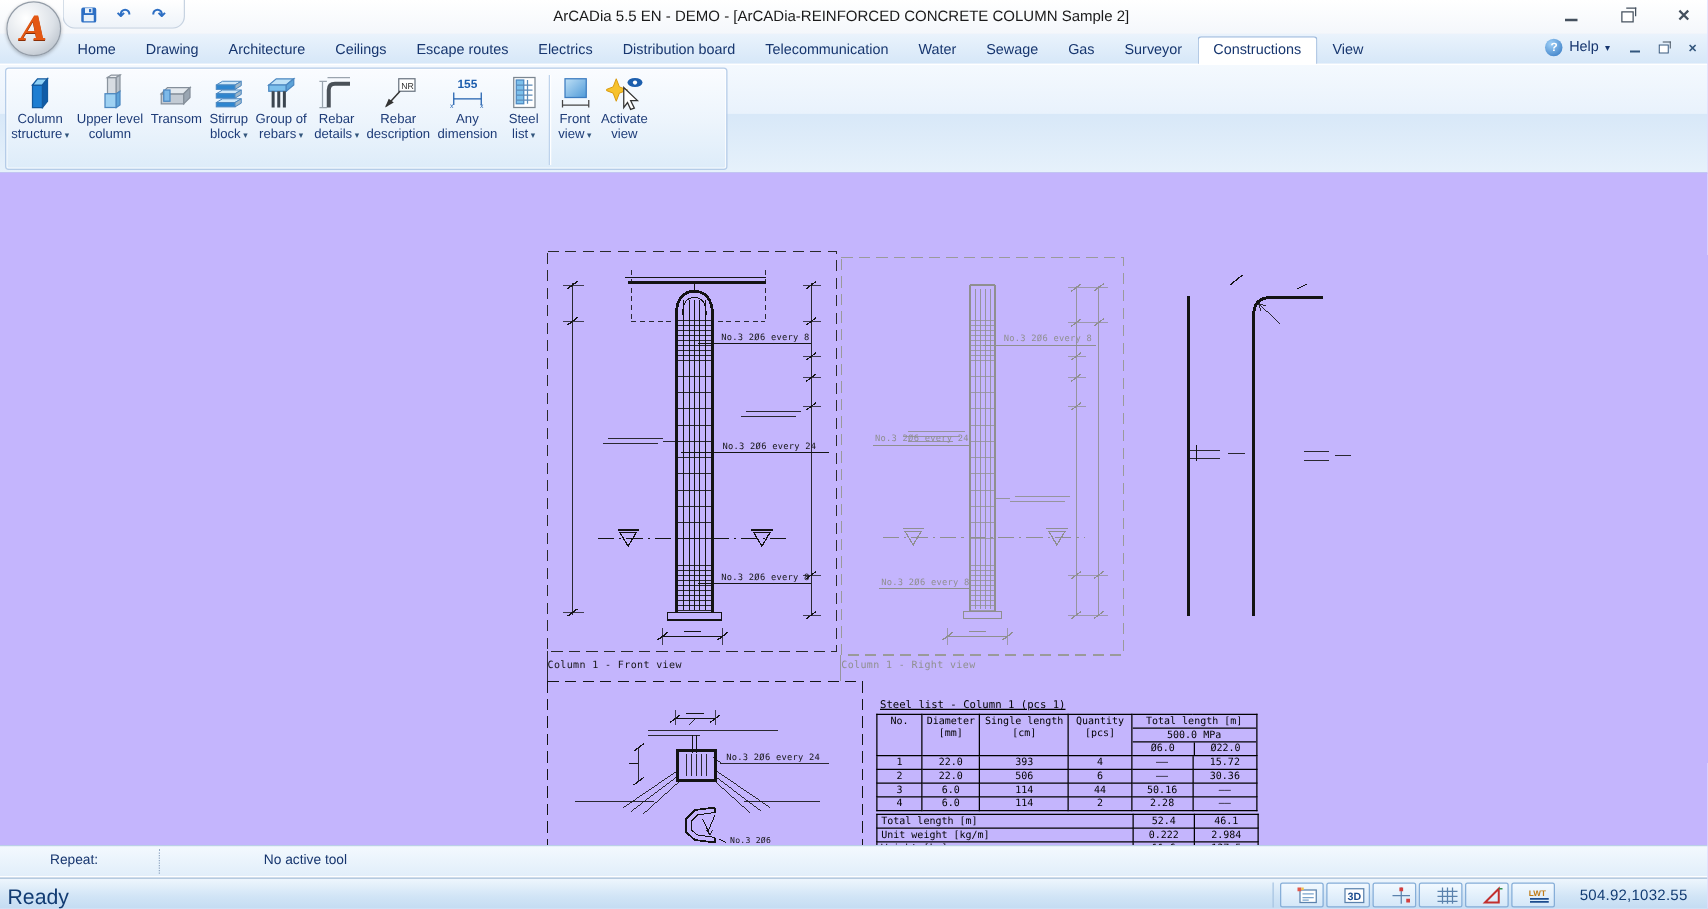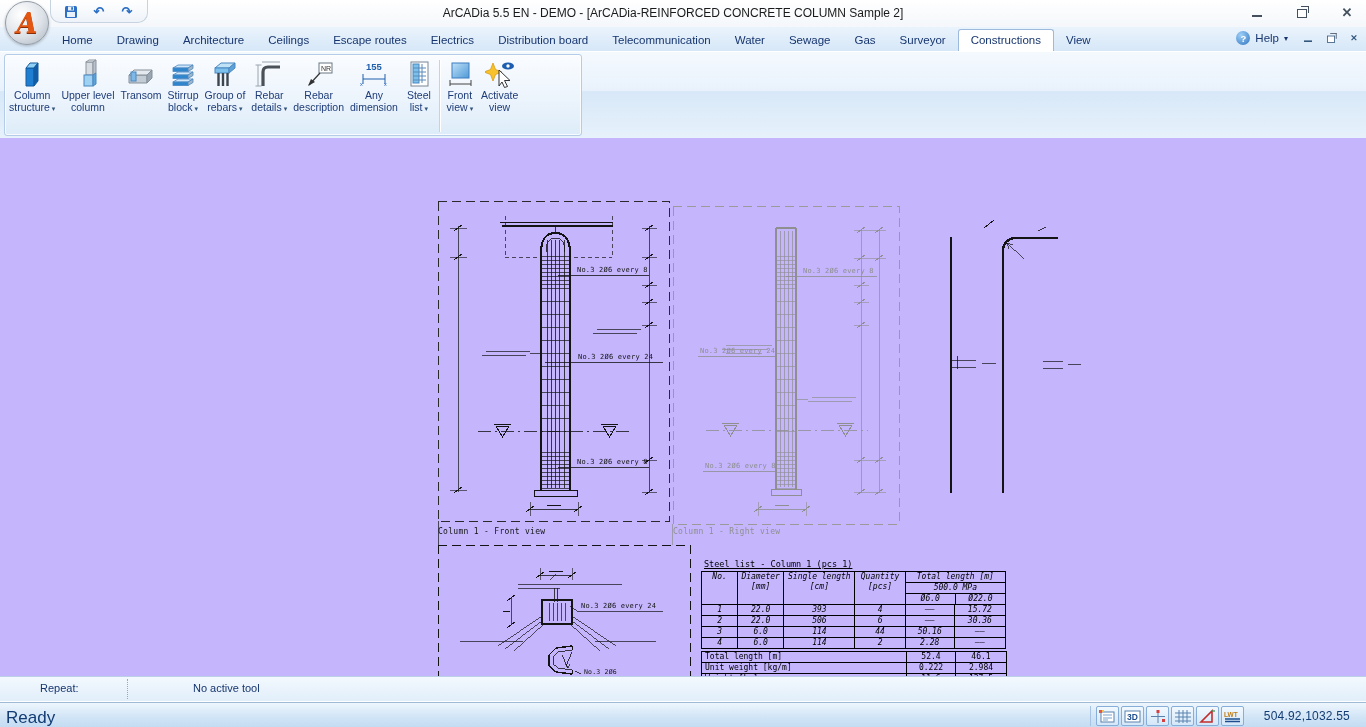--- a/index.html
+++ b/index.html
@@ -78,41 +78,41 @@
   .steel{position:absolute;left:701px;top:421px;width:307px;font-family:"DejaVu Sans Mono",monospace;color:#000;}
   .steel-title{font-size:8.5px;text-decoration:underline;margin:0 0 2px 3px;white-space:nowrap;}
   .steel table{border-collapse:collapse;table-layout:fixed;width:305px;}
   .steel td{border:1px solid #000;font-size:8px;text-align:center;padding:0;line-height:10px;
             overflow:hidden;white-space:nowrap;}
   .steel .hcell{vertical-align:top;height:31px;}
   .steel .tot-line{border-bottom:1px solid #000;line-height:10px;}
   .steel .split{display:flex;}
   .steel .split span{flex:1;line-height:10px;}
   .steel .split span:first-child{border-right:1px solid #000;}
-  .steel .st-main tbody td{height:10px;font-style:italic;}
+  .steel .st-main tbody td{height:10px;}
   .steel .st-sum{margin-top:2px;}
   .steel .st-sum td{height:10px;}
   .steel .st-sum td.lbl{text-align:left;padding-left:3px;}
 
   
   .cmdbar{position:absolute;top:676px;left:0;right:0;height:24px;
           background:linear-gradient(#f3f9fe,#e1eefa);border-top:1px solid #bad0e7;
           border-bottom:2px solid #ffffff;font-size:11px;color:#17366f;text-decoration:underline;}
   .cmd-repeat{position:absolute;left:40px;top:5px;}
   .cmd-sep{position:absolute;left:127px;top:2px;bottom:2px;border-left:1px dotted #93a9c4;}
-  .cmd-msg{position:absolute;left:193px;top:5px;}
+  .cmd-msg{position:absolute;left:211px;top:5px;}
 
   
   .statusbar{position:absolute;top:702px;left:0;right:0;height:25px;
           background:linear-gradient(#eef6fd,#d2e5f6 55%,#c2dbf2);border-top:1px solid #9fb9d6;}
   .ready{position:absolute;left:6px;top:5px;font-size:17px;color:#123c73;}
   .status-icons{position:absolute;right:122px;top:3px;display:flex;gap:2px;
           border-left:1px solid #a6c3e2;padding-left:5px;}
   .sbtn{width:21px;height:18px;border:1px solid #86aed8;border-radius:2px;
-        background:linear-gradient(#f2f9ff,#d4e7f8);display:flex;align-items:center;justify-content:center;}
+        background:linear-gradient(#f2f9ff,#d4e7f8);display:flex;align-items:center;padding-left:12px;}
   .coords{position:absolute;right:16px;top:6px;font-size:12px;color:#123c73;letter-spacing:.2px;}
 </style>
 </head>
 <body>
 
 <div class="titlebar">
   <div class="wtitle">ArCADia 5.5 EN - DEMO - [ArCADia-REINFORCED CONCRETE COLUMN Sample 2]</div>
   <div class="win-controls">
     <div class="wc">
         <span class="minbar"></span>

